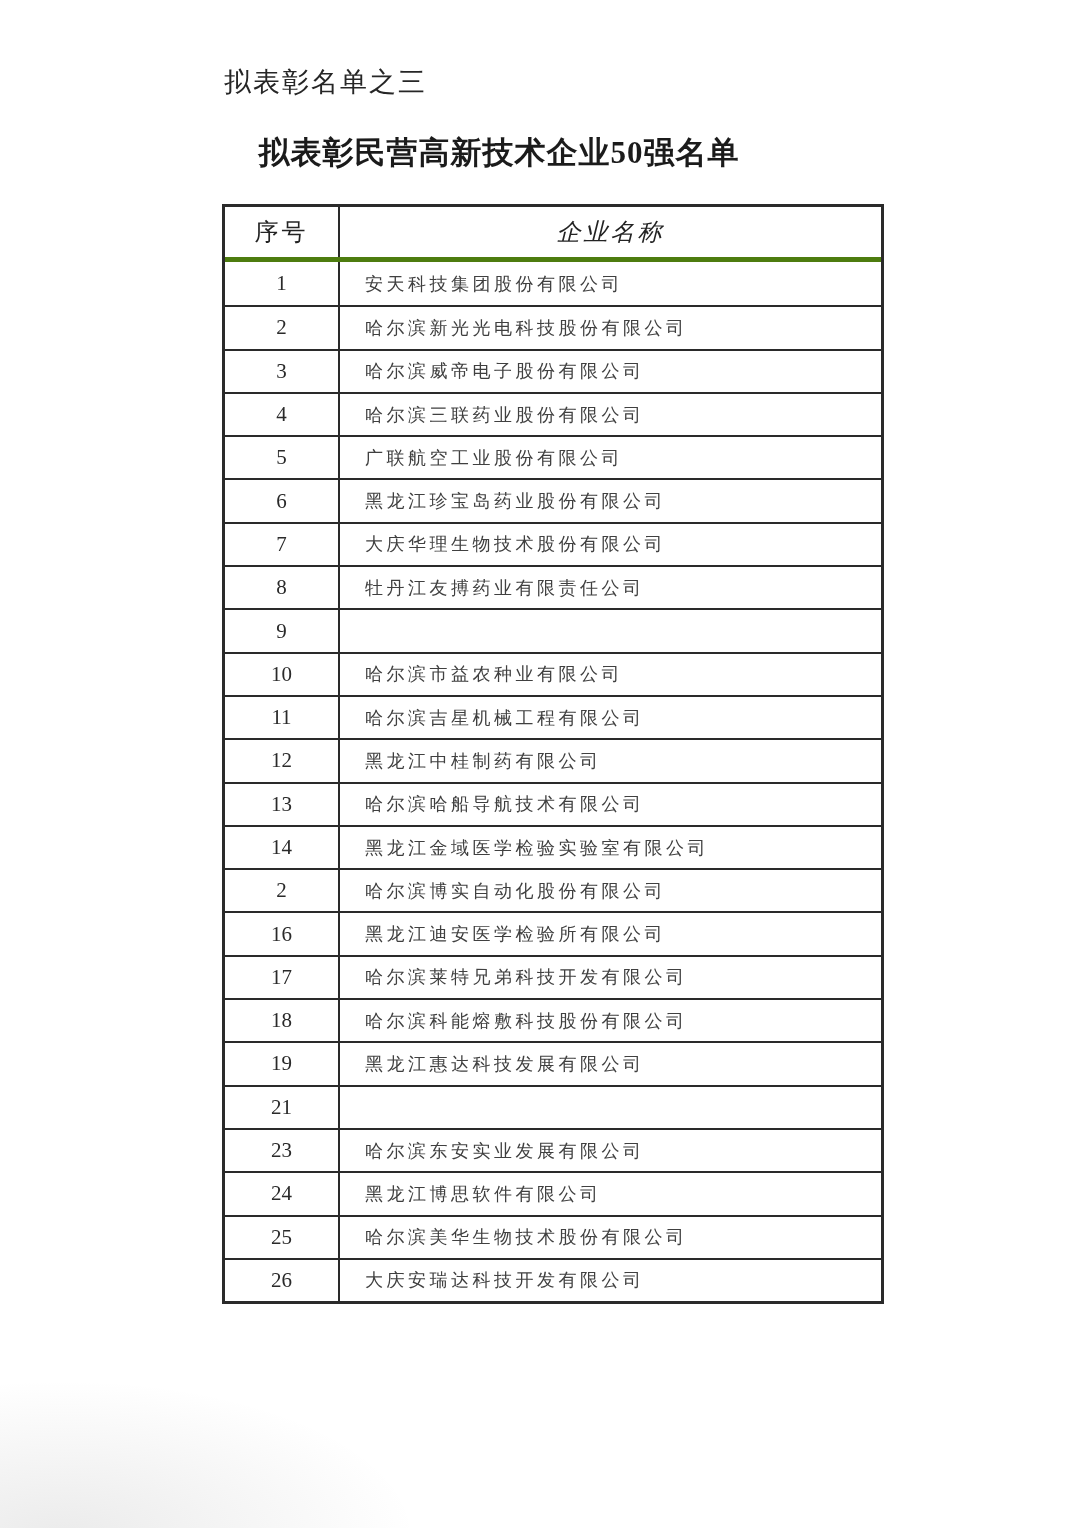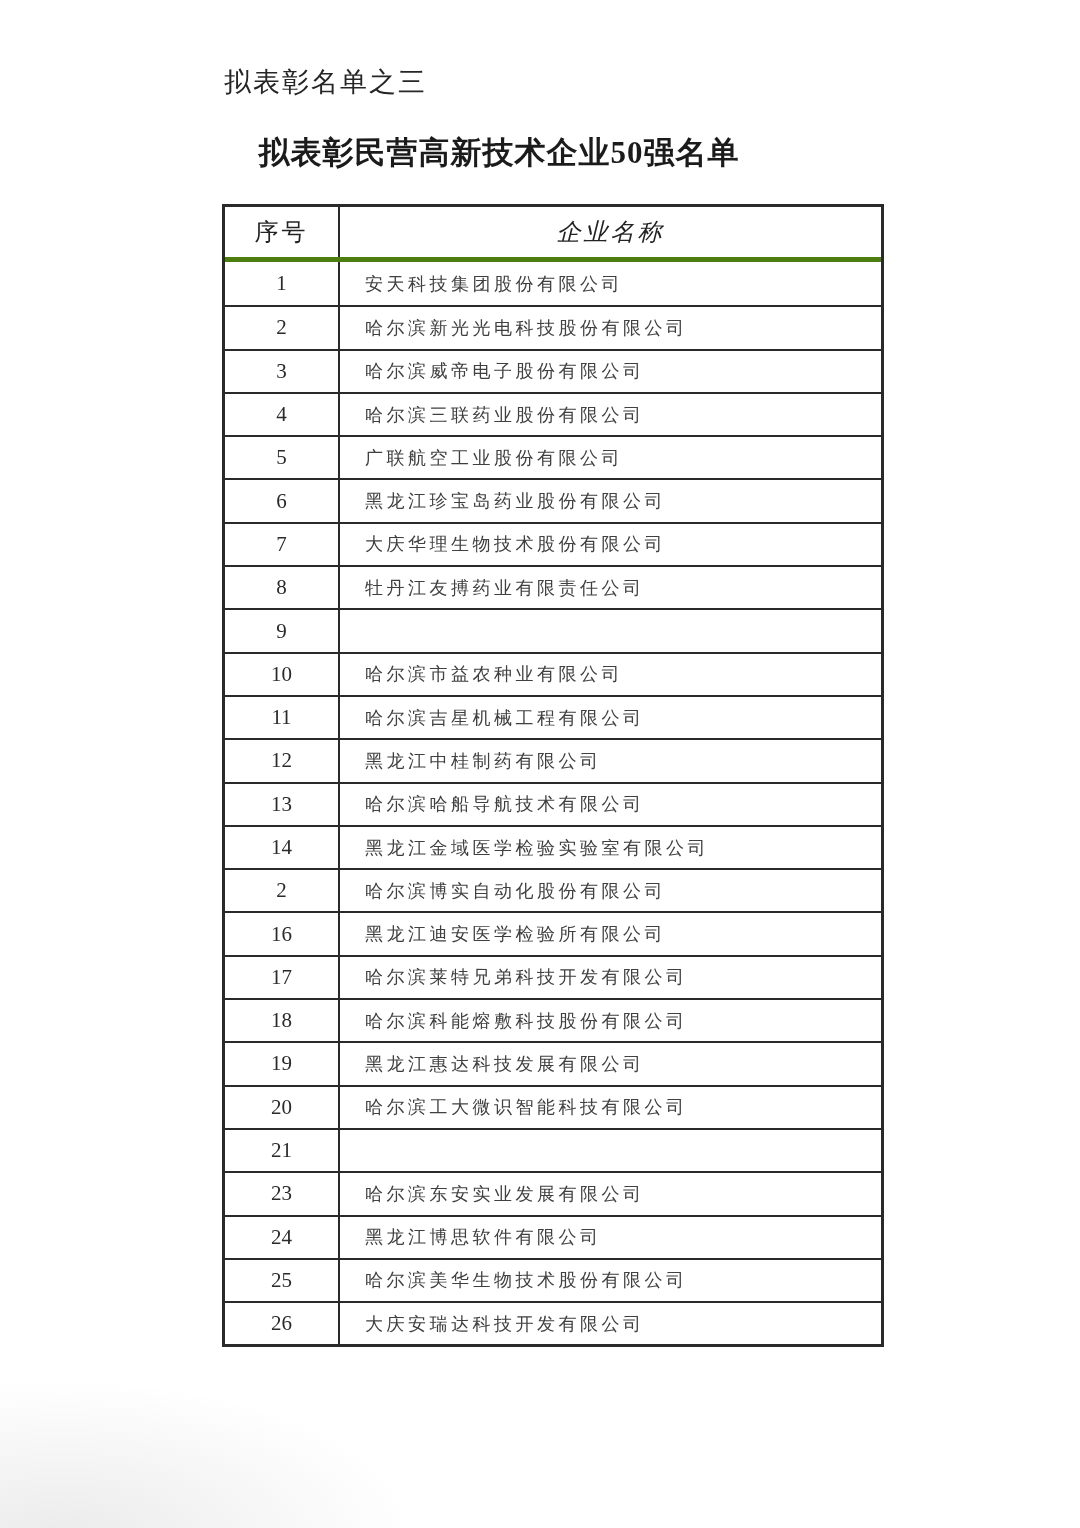--- a/index.html
+++ b/index.html
@@ -195,24 +195,20 @@
   <div class="tr">
     <div class="td td-num">18</div>
     <div class="td td-name">哈尔滨科能熔敷科技股份有限公司</div>
   </div>
 
   <div class="tr">
     <div class="td td-num">19</div>
     <div class="td td-name">黑龙江惠达科技发展有限公司</div>
   </div>
 
-  <div class="tr">
-    <div class="td td-num">20</div>
-    <div class="td td-name">哈尔滨工大微识智能科技有限公司</div>
-  </div>
 
   <div class="tr">
     <div class="td td-num">21</div>
   </div>
 
 
   <div class="tr">
     <div class="td td-num">23</div>
     <div class="td td-name">哈尔滨东安实业发展有限公司</div>
   </div>

